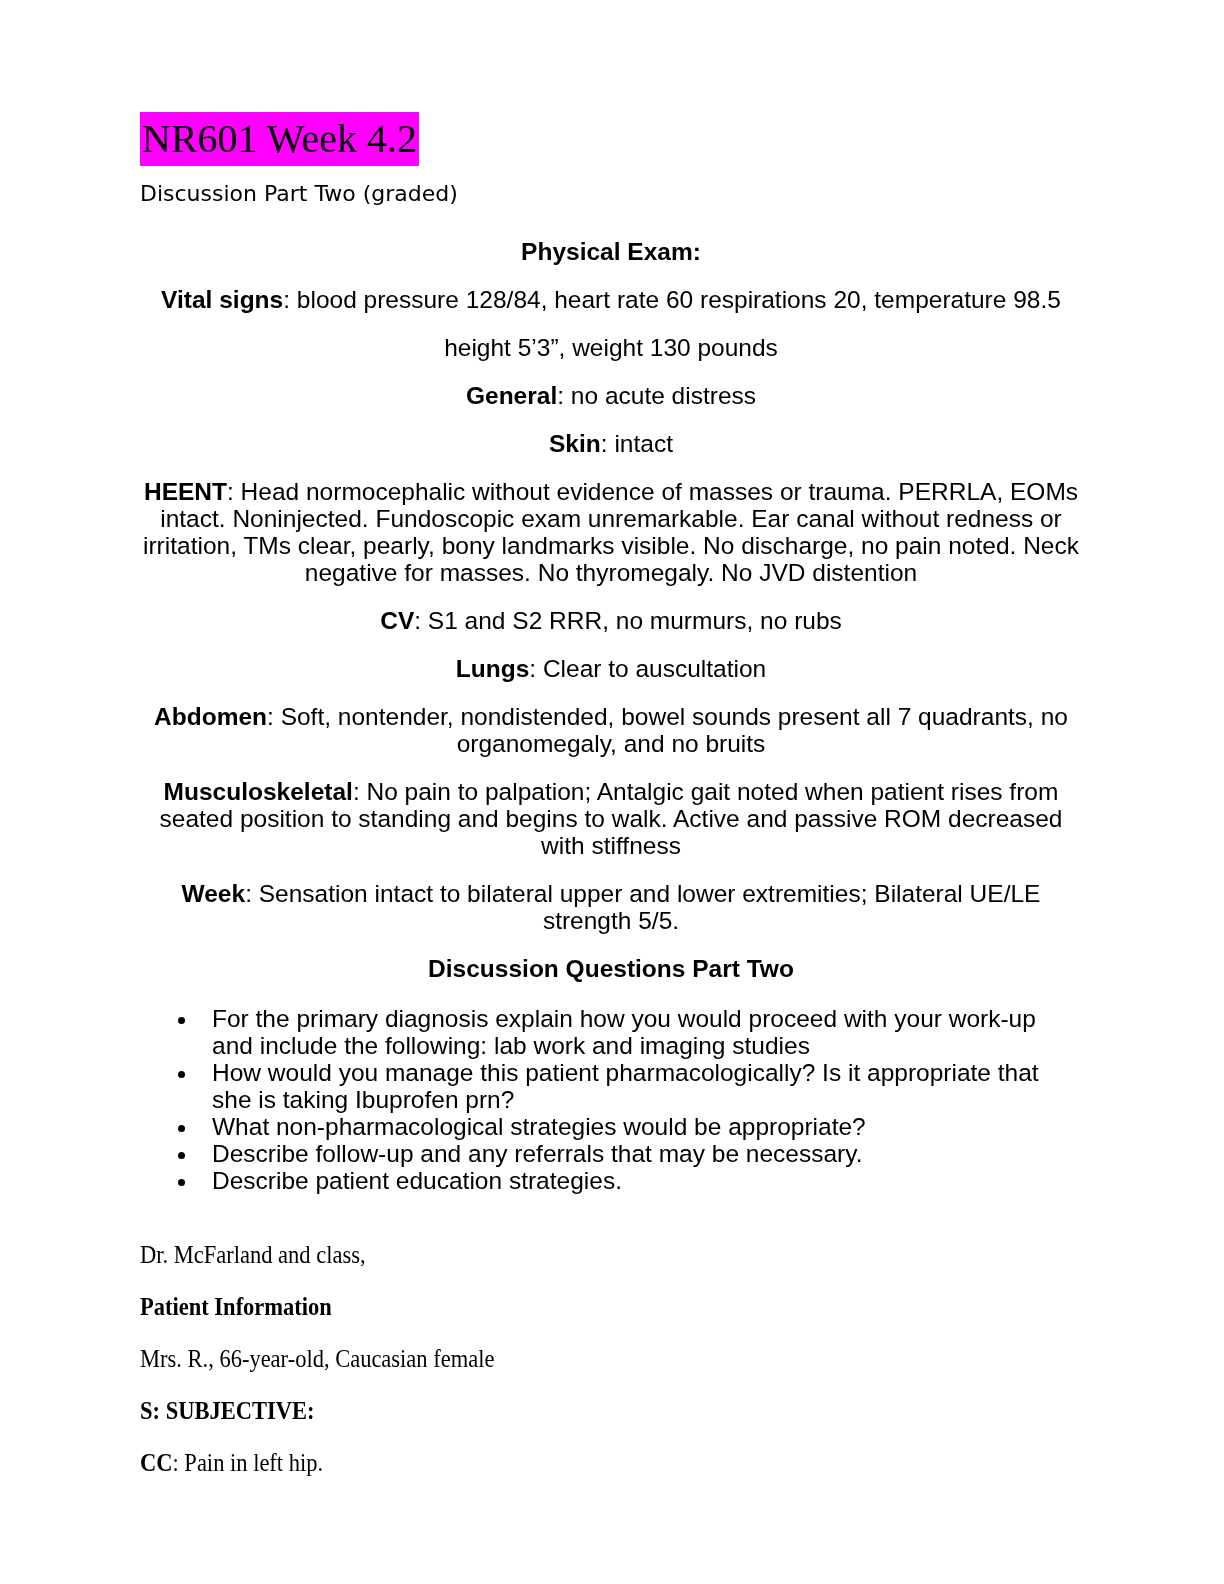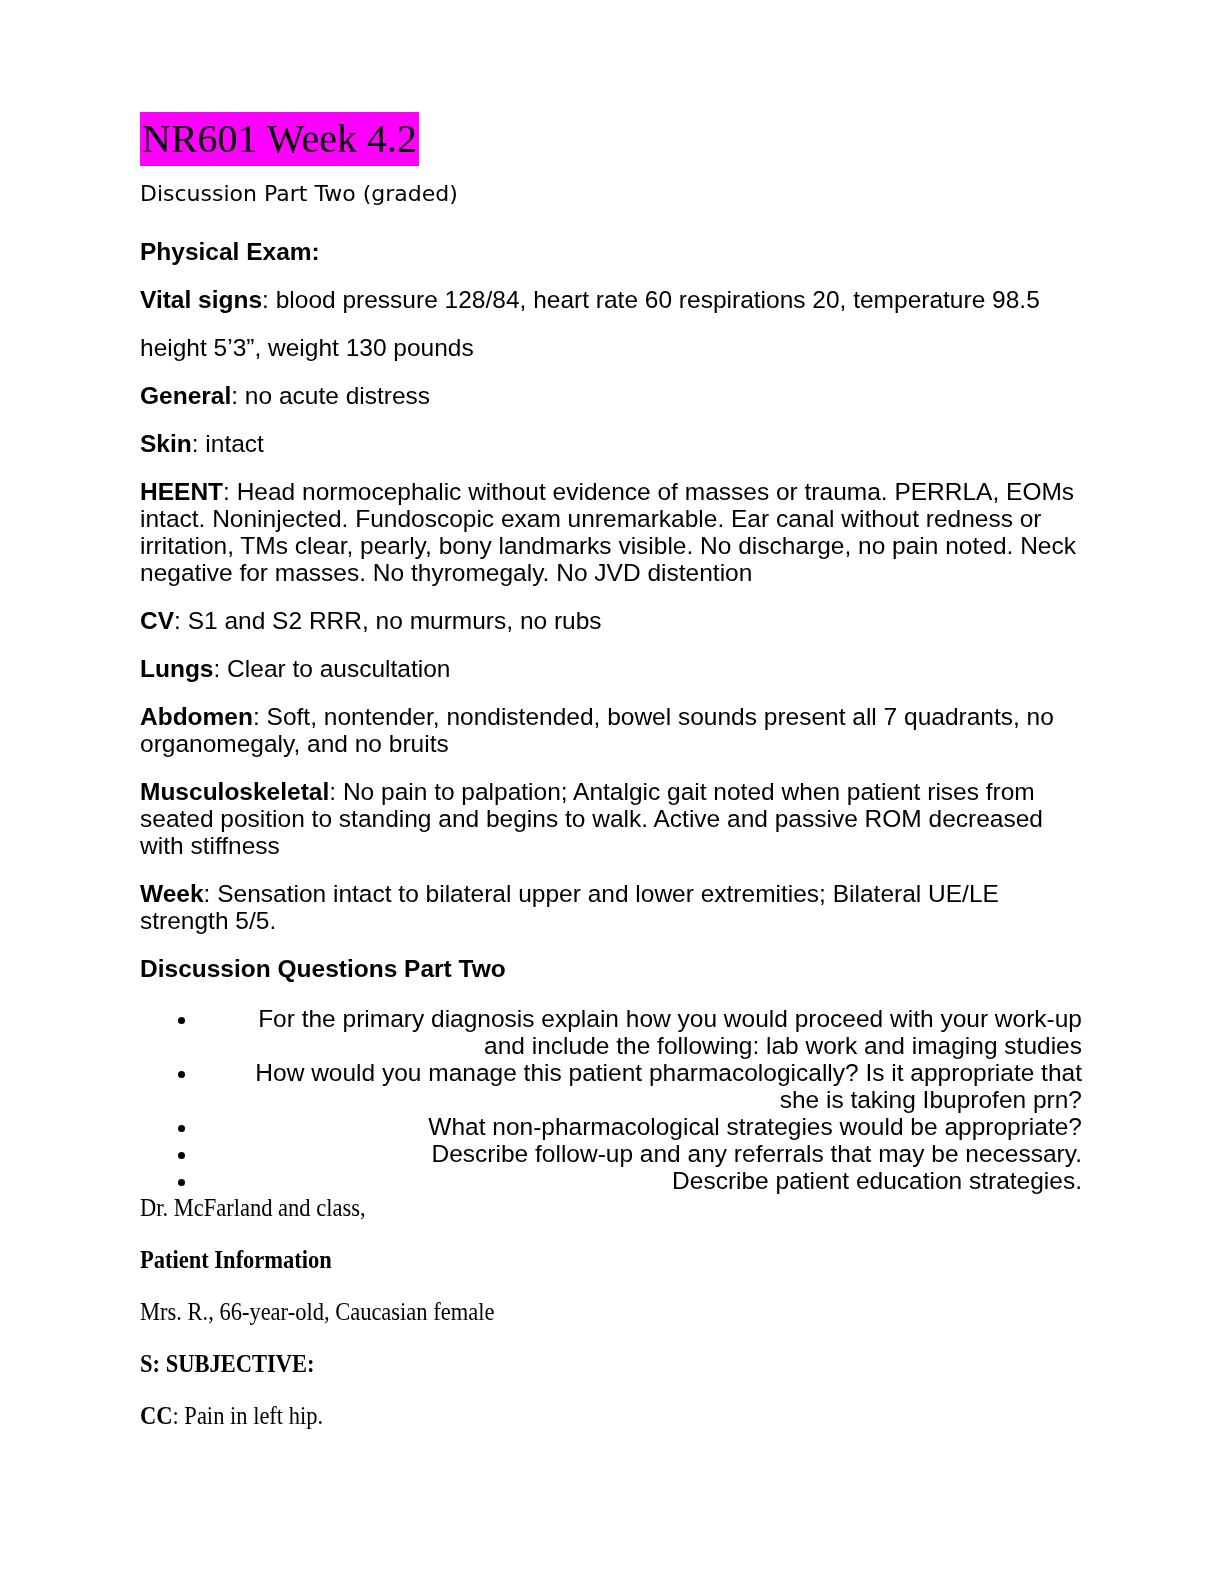--- a/index.html
+++ b/index.html
@@ -60,20 +60,21 @@
     margin: 21px 0 0 0;
   }
 
   
   .narrow {
     font-family: "Liberation Sans Narrow", "Liberation Sans", sans-serif;
     font-stretch: condensed;
     font-size: 24.5px;
     line-height: 27px;
     transform-origin: left top;
+    text-align: center;
   }
   .narrow p {
     margin: 0 0 21px 0;
     padding: 0;
   }
   .narrow p.heading {
     font-weight: bold;
   }
   .narrow b {
     font-weight: bold;
@@ -90,21 +91,20 @@
     padding: 0;
     font-family: "Liberation Sans Narrow", "Liberation Sans", sans-serif;
     font-stretch: condensed;
     font-size: 24.5px;
     line-height: 27px;
   }
   ul.q-list li {
     position: relative;
     padding-left: 72px;
     margin: 0 0 0 0;
-    text-align: right;
   }
   ul.q-list li .bullet {
     position: absolute;
     left: 38px;
     top: 0;
     width: 8px;
     height: 27px;
     line-height: 27px;
     font-size: 20px;
     font-family: "Liberation Sans", sans-serif;
@@ -118,20 +118,21 @@
     height: 7px;
     border-radius: 50%;
     background: #000;
   }
 
   
   .serif-block {
     font-family: "Liberation Serif", serif;
     font-size: 25px;
     line-height: 28px;
+    margin-top: 47px;
   }
   .serif-block p {
     margin: 0 0 24px 0;
     padding: 0;
     transform: scaleX(0.9);
     transform-origin: left center;
   }
   .serif-block p.bold {
     font-weight: bold;
   }

